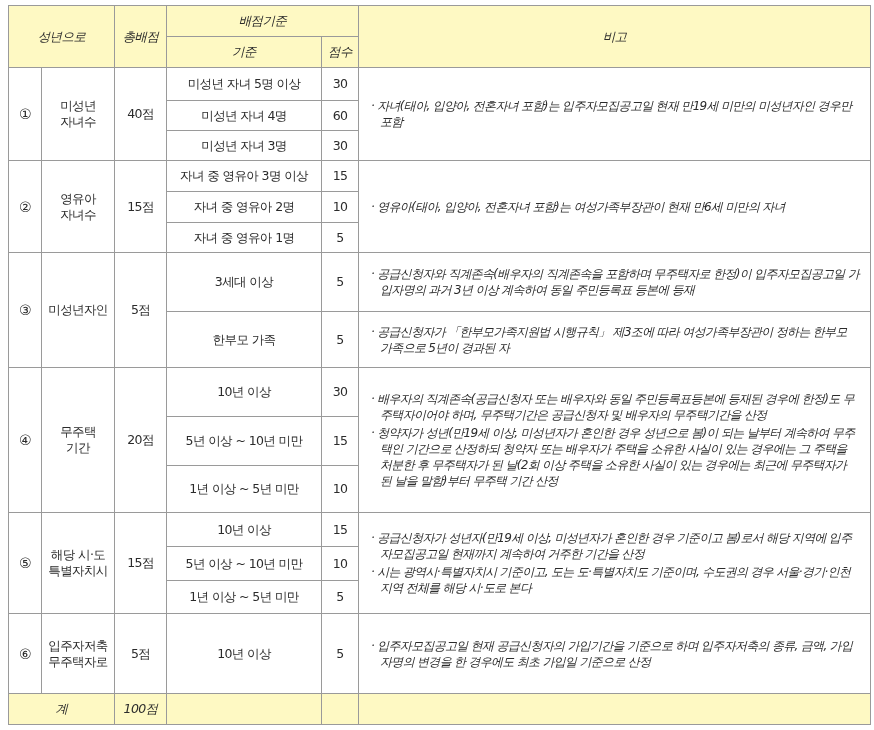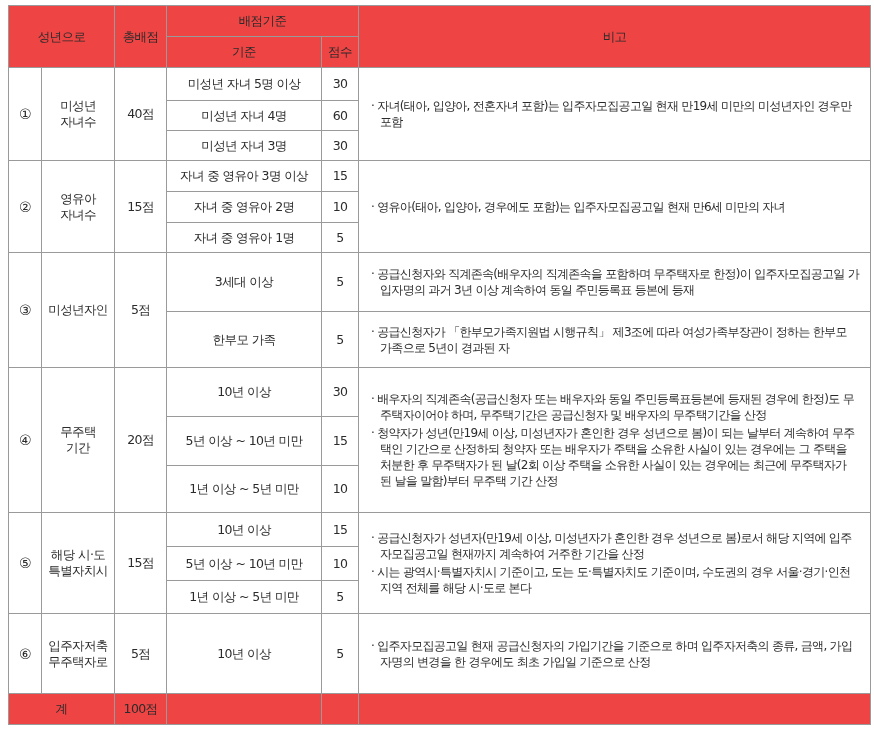--- a/index.html
+++ b/index.html
@@ -17,29 +17,29 @@
       letter-spacing: -0.6px;
     }
     table.score td, table.score th {
       border: 1px solid #9a9a9a;
       padding: 0;
       text-align: center;
       vertical-align: middle;
       font-weight: normal;
       line-height: 16px;
     }
-    table.score thead th, table.score tr.total td { background: #ef4444; }
+    table.score thead th, table.score tr.total td { background: #fef9c3; font-style: italic; }
     td.note {
       text-align: left !important;
       padding: 0 10px 0 12px !important;
       font-size: 12px;
       line-height: 16px;
       letter-spacing: -0.7px;
     }
-    td.note p { margin: 2px 0; padding-left: 9px; text-indent: -9px; }
+    td.note p { margin: 2px 0; padding-left: 9px; text-indent: -9px; font-style: italic; }
     .circ { font-size: 14px; }
   </style>
 </head>
 <body>
 
 <table class="score">
   <colgroup>
     <col style="width:33px">
     <col style="width:73px">
     <col style="width:52px">
@@ -86,21 +86,21 @@
     <tr style="height:31px">
       <td rowspan="3" class="circ">②</td>
       <td rowspan="3">
         <div>영유아</div>
         <div>자녀수</div>
       </td>
       <td rowspan="3">15점</td>
       <td>자녀 중 영유아 3명 이상</td>
       <td>15</td>
       <td rowspan="3" class="note">
-        <p>· 영유아(태아, 입양아, 경우에도 포함)는 입주자모집공고일 현재 만6세 미만의 자녀</p>
+        <p>· 영유아(태아, 입양아, 전혼자녀 포함)는 여성가족부장관이 현재 만6세 미만의 자녀</p>
       </td>
     </tr>
     <tr style="height:31px">
       <td>자녀 중 영유아 2명</td>
       <td>10</td>
     </tr>
     <tr style="height:30px">
       <td>자녀 중 영유아 1명</td>
       <td>5</td>
     </tr>
@@ -151,21 +151,21 @@
     <tr style="height:34px">
       <td rowspan="3" class="circ">⑤</td>
       <td rowspan="3">
         <div>해당 시·도</div>
         <div>특별자치시</div>
       </td>
       <td rowspan="3">15점</td>
       <td>10년 이상</td>
       <td>15</td>
       <td rowspan="3" class="note">
-        <p>· 공급신청자가 성년자(만19세 이상, 미성년자가 혼인한 경우 성년으로 봄)로서 해당 지역에 입주자모집공고일 현재까지 계속하여 거주한 기간을 산정</p>
+        <p>· 공급신청자가 성년자(만19세 이상, 미성년자가 혼인한 경우 기준이고 봄)로서 해당 지역에 입주자모집공고일 현재까지 계속하여 거주한 기간을 산정</p>
         <p>· 시는 광역시·특별자치시 기준이고, 도는 도·특별자치도 기준이며, 수도권의 경우 서울·경기·인천지역 전체를 해당 시·도로 본다</p>
       </td>
     </tr>
     <tr style="height:34px">
       <td>5년 이상 ~ 10년 미만</td>
       <td>10</td>
     </tr>
     <tr style="height:33px">
       <td>1년 이상 ~ 5년 미만</td>
       <td>5</td>

